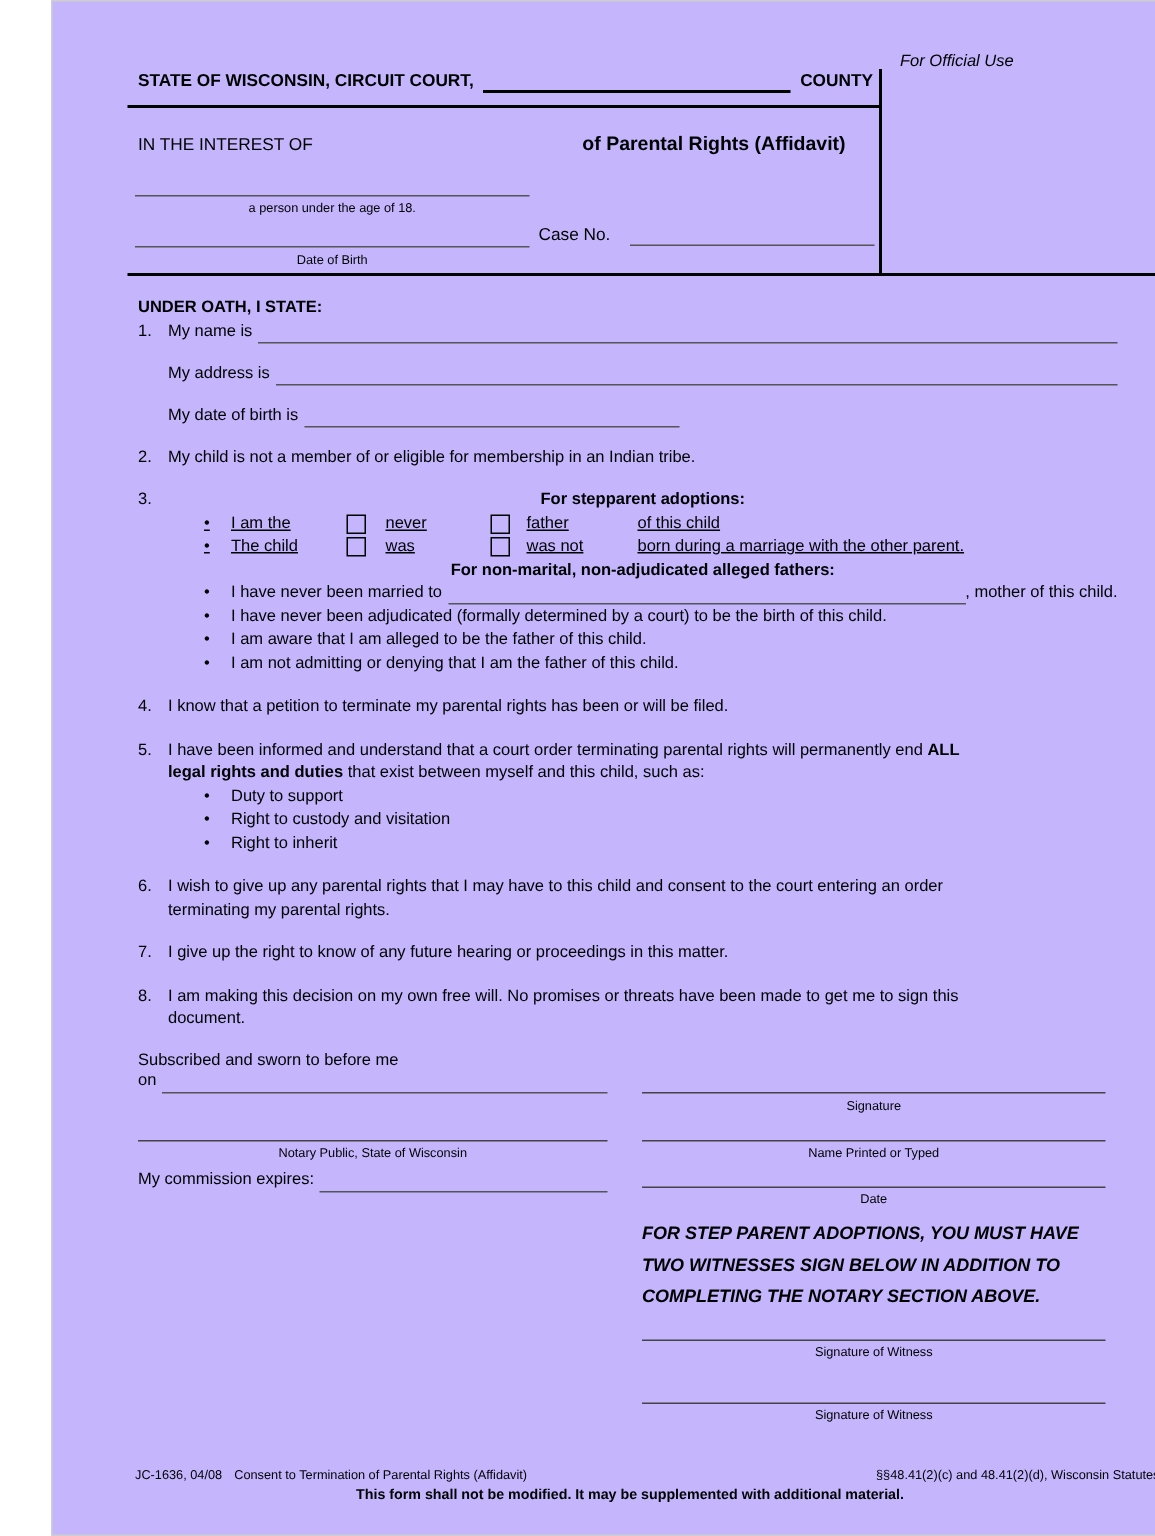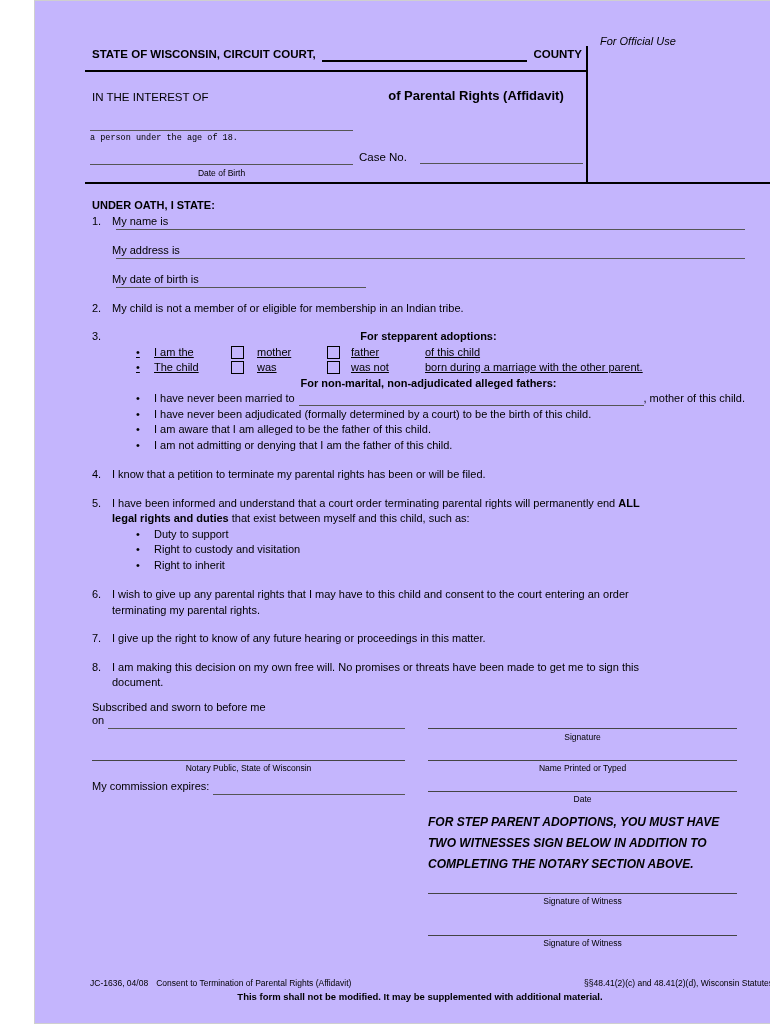--- a/index.html
+++ b/index.html
@@ -22,33 +22,33 @@
   .court-blank { flex:1; border-bottom:2px solid #000; margin:0 6px 1px 6px; height:12px; }
   .official { left:565px; top:33px; font-style:italic; font-size:11px; }
   .vline { left:551px; top:45px; width:1.5px; height:137px; background:#000; }
   .hrule-top { left:50px; top:69px; width:501px; height:2px; background:#000; }
   .hrule-bottom { left:50px; top:181px; width:690px; height:1.5px; background:#000; }
   .interest { left:57px; top:89px; font-size:11.5px; }
   .form-title { left:330px; top:87px; width:222px; text-align:center;
                 font-weight:bold; font-size:13px; line-height:16px; }
   .fill-line { border-bottom:1px solid #555; }
   .child-line { left:55px; top:116px; width:263px; height:14px; }
-  .child-cap  { left:55px; top:132px; width:263px; text-align:left; font-size:8.5px; line-height:10px;font-family:Liberation Mono, monospace;}
+  .child-cap  { left:55px; top:132px; width:263px; text-align:center; font-size:8.5px; line-height:10px;}
   .dob-line   { left:55px; top:150px; width:263px; height:14px; }
   .dob-cap    { left:55px; top:167px; width:263px; text-align:center; font-size:8.5px; line-height:10px;}
   .case-label { left:324px; top:149px; font-size:11.5px; }
   .case-line  { left:385px; top:149px; width:163px; height:14px; }
 
   
   .body { left:57px; top:197px; width:653px; }
   .oath { font-weight:bold; font-size:11px; }
   .item { display:flex; }
   .inum { width:20px; flex:none; }
   .itext { flex:1; }
-  .fieldrow { display:flex; margin-bottom:12.5px;flex-direction:column; }
+  .fieldrow { display:flex; margin-bottom:12.5px; }
   .fieldrow .flabel { flex:none; }
   .ffill { flex:1; border-bottom:1px solid #555; margin-left:4px; }
   .ffixed { width:250px; flex:none; border-bottom:1px solid #555; margin-left:4px; } .mt13 { margin-top:13px; } .mt14 { margin-top:14px; }
   .bold { font-weight:bold;text-align:center; }
   .cbrow { display:grid; grid-template-columns:42px 77px 13px 83px 13px 85px auto; align-items:start;text-decoration:underline; }
   .bdot { padding-left:24px; }
   .bdot::before { content:"\2022"; }
   .cbx { width:13px; height:13px; border:1px solid #000; margin-top:1px; display:inline-block; }
   .copt1 { padding-left:13px; } .copt2 { padding-left:11px; }
   .brow { display:flex; padding-left:24px; }
@@ -145,21 +145,21 @@
     </div>
 
     <div class="item mt13">
       <span class="inum">3.</span>
       <div class="itext">
         <div class="bold">For stepparent adoptions:</div>
         <div class="cbrow">
           <span class="bdot"></span>
           <span>I am the</span>
           <span class="cbx"></span>
-          <span class="copt1">mother</span>
+          <span class="copt1">never</span>
           <span class="cbx"></span>
           <span class="copt2">father</span>
           <span>of this child</span>
         </div>
         <div class="cbrow">
           <span class="bdot"></span>
           <span>The child</span>
           <span class="cbx"></span>
           <span class="copt1">was</span>
           <span class="cbx"></span>

